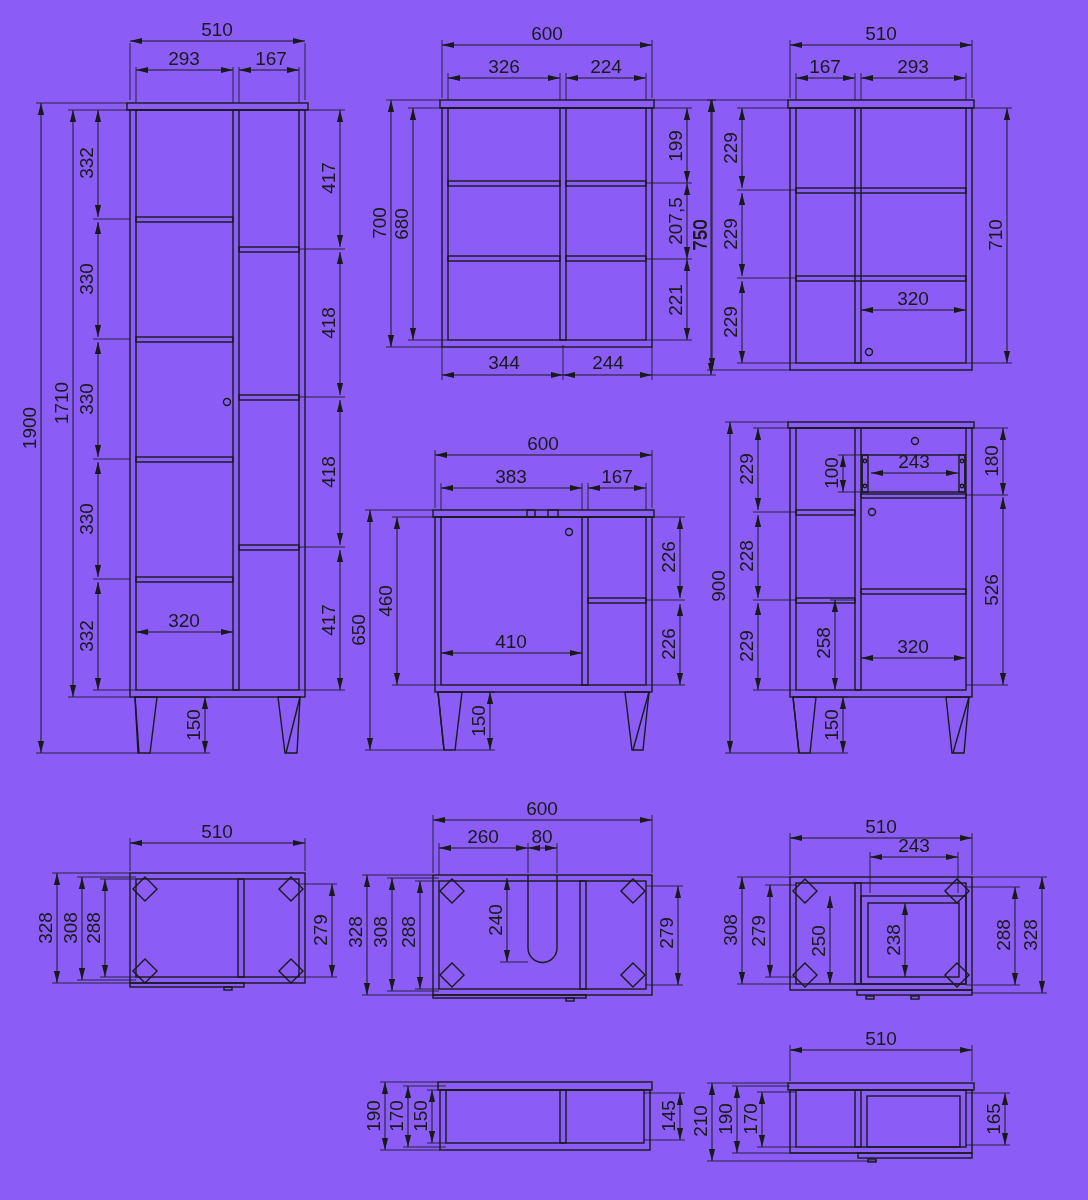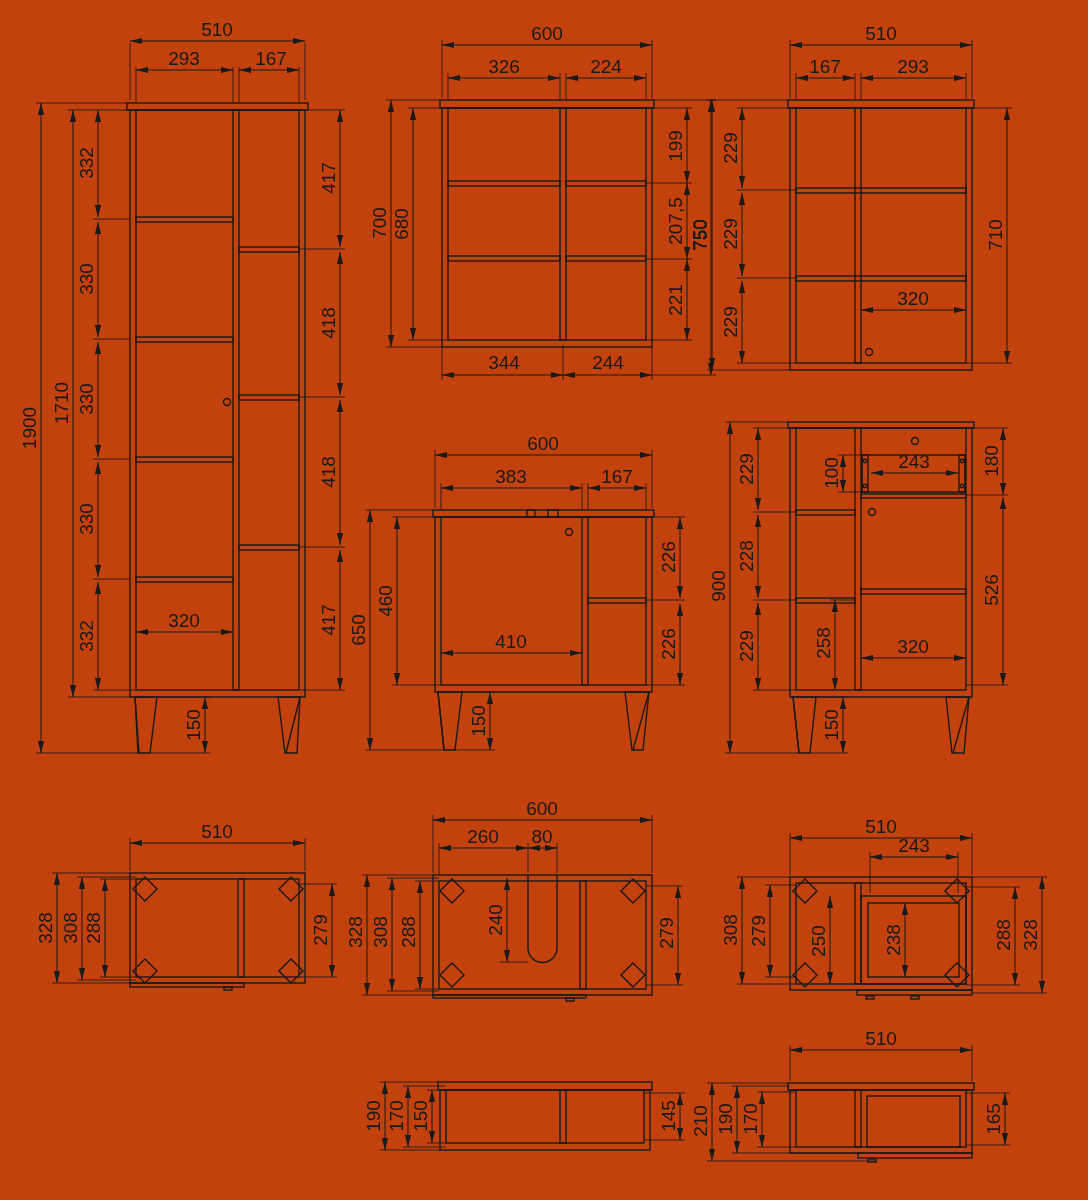--- a/index.html
+++ b/index.html
@@ -1,16 +1,16 @@
 <!DOCTYPE html>
 <html><head>
 <meta charset="utf-8">
 <style>
   html,body { margin:0; padding:0; background:#ffffff; }
-  .stage { width:1088px; height:1200px; background:#c2410c; position:relative; }
+  .stage { width:1088px; height:1200px; background:#8b5cf6; position:relative; }
   svg { display:block; }
   .s rect,.s line,.s path,.s polygon,.s circle { fill:none; stroke:#1a1a1a; stroke-width:1.4; }
   .e line { stroke:#1a1a1a; stroke-width:0.85; }
   .dm line { stroke:#1a1a1a; stroke-width:1; }
   text.t { font-family:"Liberation Sans", sans-serif; font-size:19px; fill:#1a1a1a; text-anchor:middle; }
 </style>
 </head>
 <body>
 
 <div class="stage">

